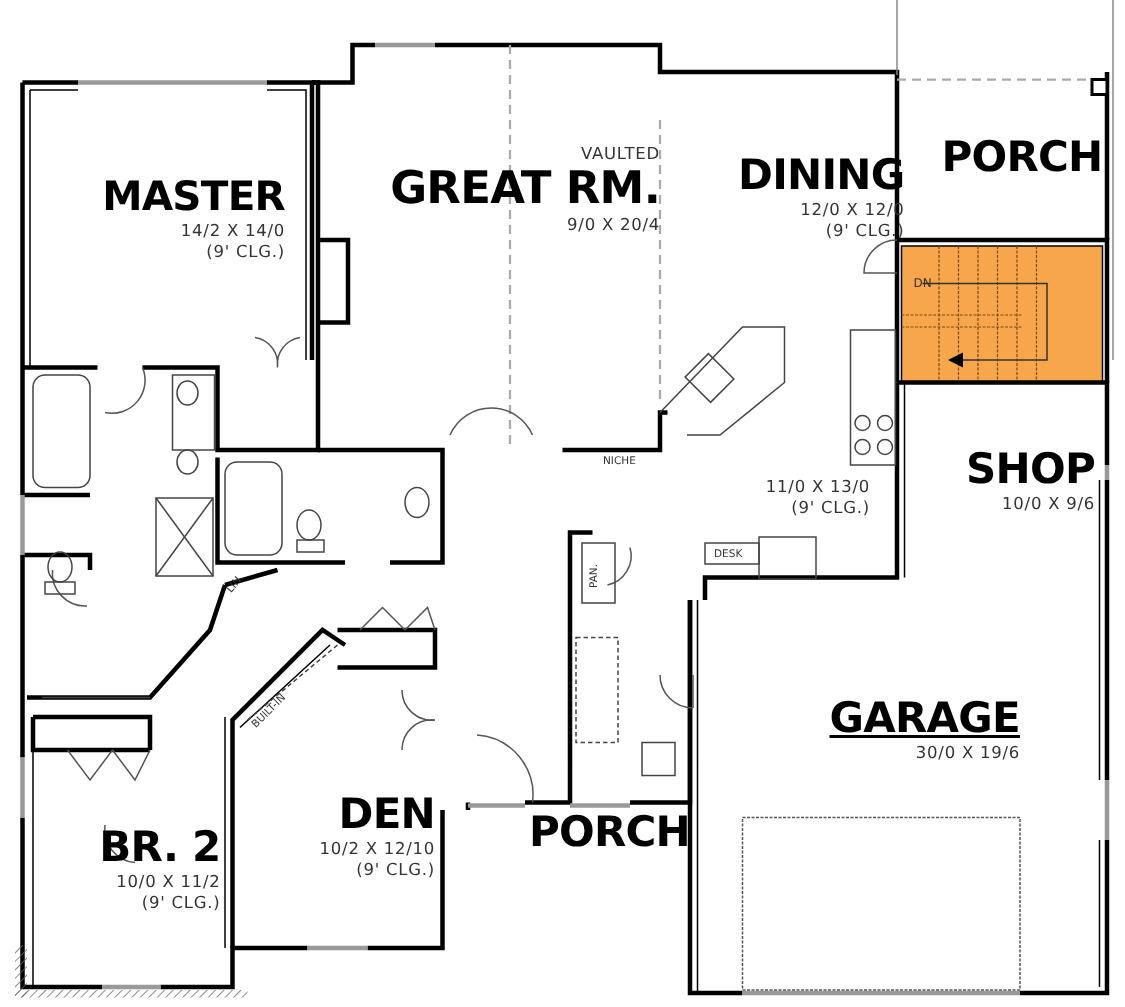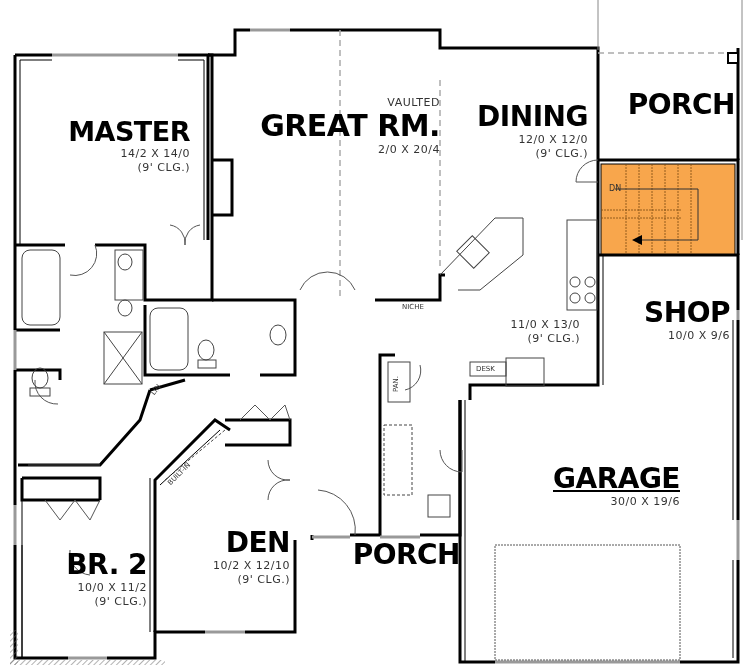--- a/index.html
+++ b/index.html
@@ -139,24 +139,24 @@
 
 <div class="label" style="left:40px; top:116px; width:150px;">
   <span class="room-name" style="font-size:27px;">MASTER</span>
   <span class="dim">14/2 X 14/0</span>
   <span class="dim">(9' CLG.)</span>
 </div>
 
 <div class="label" style="left:240px; top:96px; width:200px;">
   <span class="vaulted">VAULTED</span>
   <span class="room-name" style="font-size:30px; line-height:34px;">GREAT RM.</span>
-  <span class="dim">2/0 X 20/4</span>
-</div>
-
-<div class="label" style="left:448px; top:100px; width:140px;">
+  <span class="dim">9/0 X 20/4</span>
+</div>
+
+<div class="label" style="left:463px; top:100px; width:140px;">
   <span class="room-name" style="font-size:28px;">DINING</span>
   <span class="dim">12/0 X 12/0</span>
   <span class="dim">(9' CLG.)</span>
 </div>
 
 <div class="label" style="left:605px; top:88px; width:130px;">
   <span class="room-name" style="font-size:28px;">PORCH</span>
 </div>
 
 <div class="label" style="left:470px; top:318px; width:110px;">

